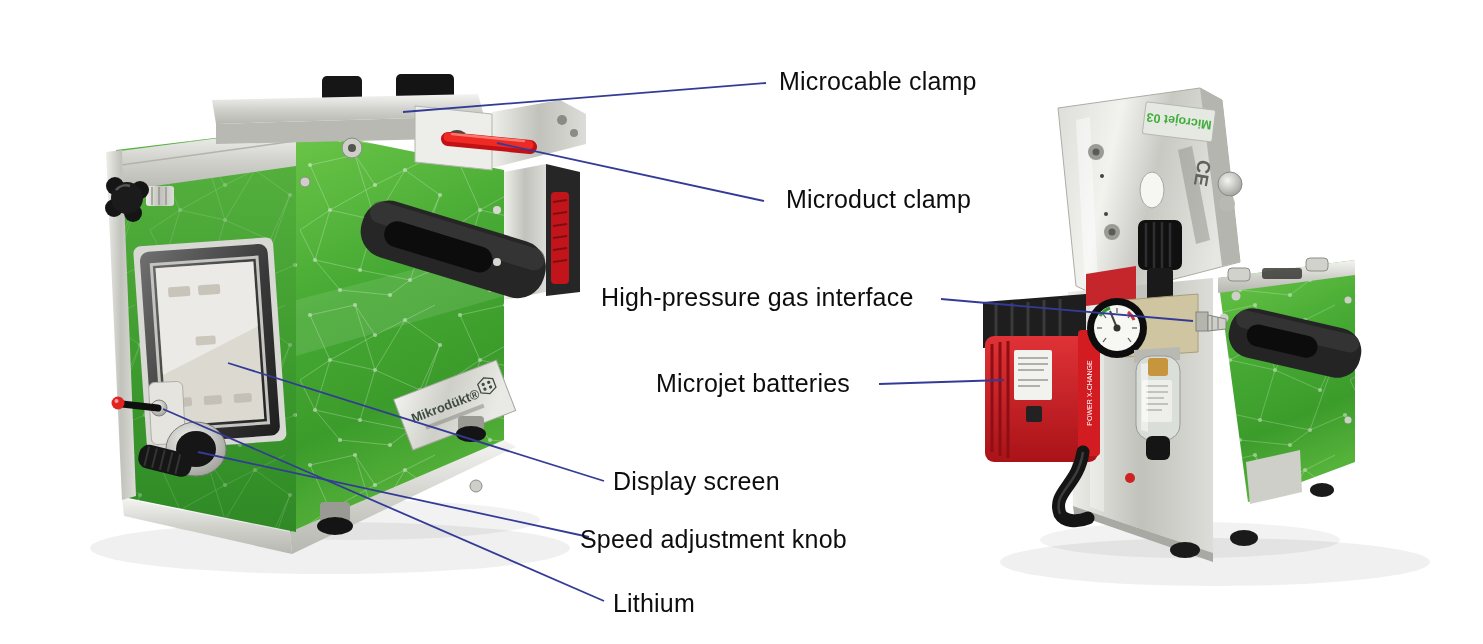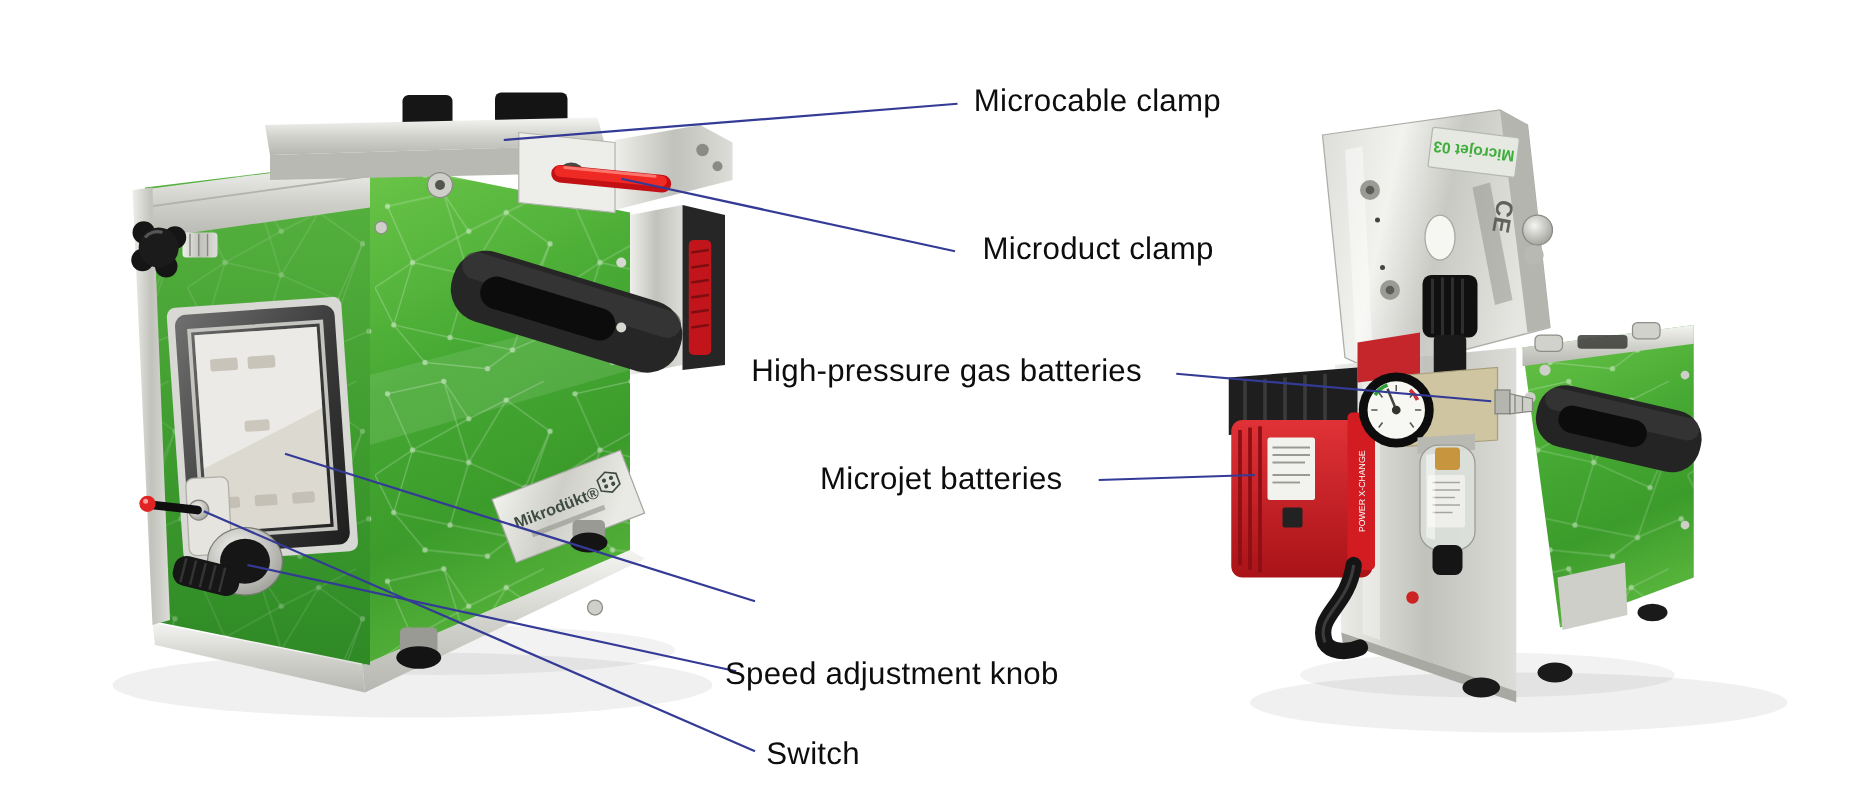--- a/index.html
+++ b/index.html
@@ -385,18 +385,19 @@
     <line x1="941" y1="299" x2="1193" y2="321"></line>
     <line x1="879" y1="384" x2="1004" y2="380"></line>
     <line x1="228" y1="363" x2="604" y2="481"></line>
     <line x1="198" y1="452" x2="589" y2="537"></line>
     <line x1="163" y1="409" x2="604" y2="601"></line>
   </g>
 </svg>
 
 <div class="callout" style="left:786px;top:184px">Microduct clamp</div>
 <div class="callout" style="left:779px;top:66px">Microcable clamp</div>
-<div class="callout" style="left:601px;top:282px">High-pressure gas batteries</div>
+<div class="callout" style="left:601px;top:282px">High-pressure gas interface</div>
 <div class="callout" style="left:656px;top:368px">Microjet batteries</div>
+<div class="callout" style="left:613px;top:466px">Display screen</div>
 <div class="callout" style="left:580px;top:524px">Speed adjustment knob</div>
-<div class="callout" style="left:613px;top:588px">Switch</div>
+<div class="callout" style="left:613px;top:588px">Lithium</div>
 
 </div>
 
 </body></html>

